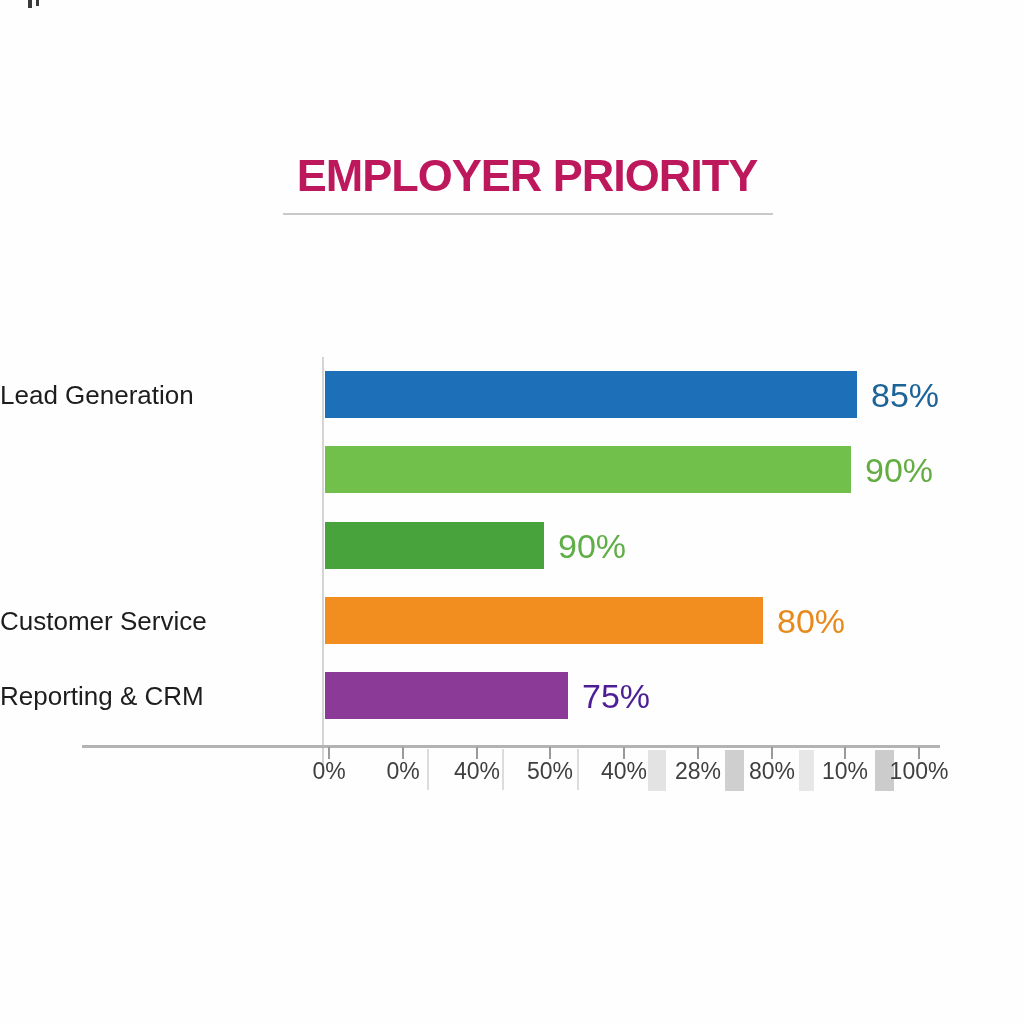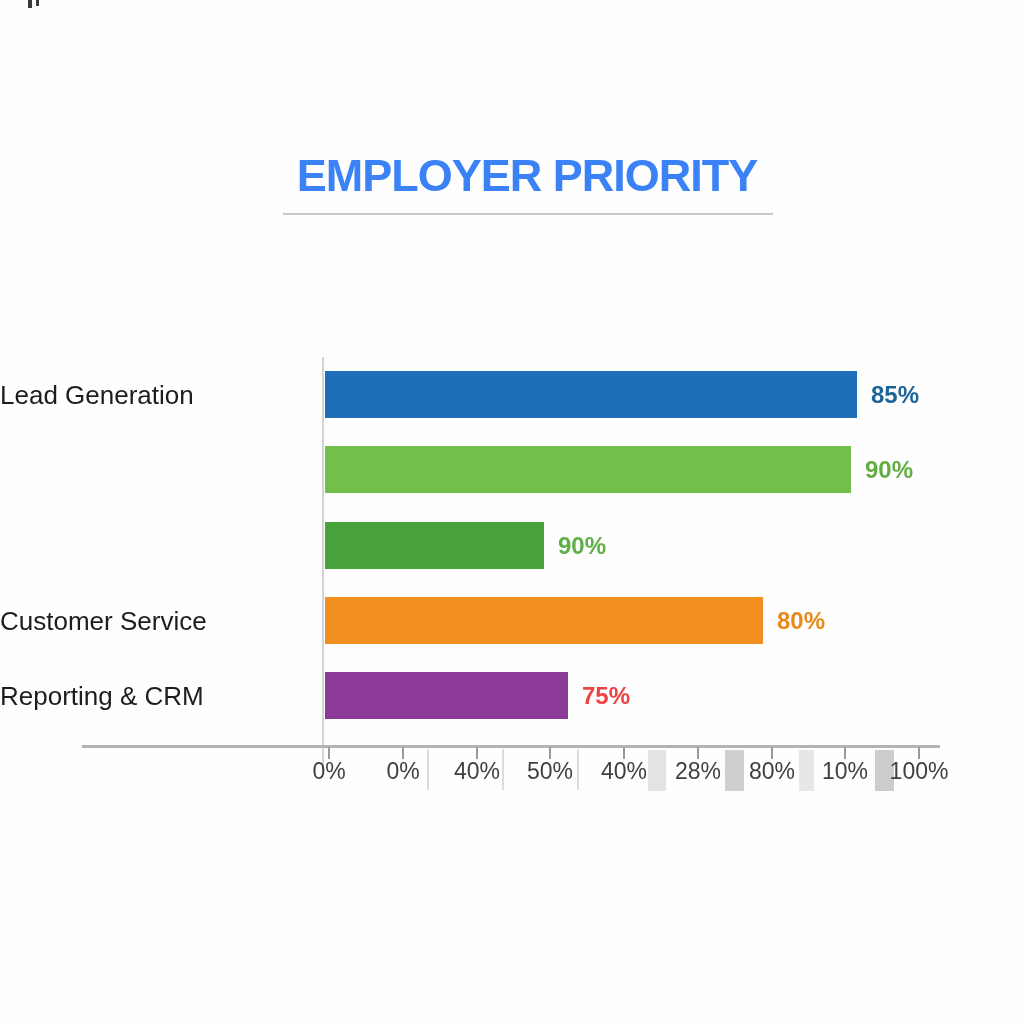--- a/index.html
+++ b/index.html
@@ -14,21 +14,21 @@
     background: #fefefe;
   }
   .chart-title {
     position: absolute;
     left: 527px; top: 150px;
     transform: translateX(-50%);
     white-space: nowrap;
     font-size: 45px;
     font-weight: bold;
     letter-spacing: -1px;
-    color: #3b82f6;
+    color: #be185d;
     text-align: center;
   }
   .title-underline {
     position: absolute;
     left: 283px; top: 213px;
     width: 490px; height: 2px;
     background: #c9c9c9;
   }
   .chart-area { position: absolute; left: 0; top: 0; width: 1024px; height: 1024px; }
   .y-axis-line { position: absolute; background: #d4d4d4; }
@@ -38,22 +38,22 @@
     position: absolute;
     left: 0; width: 306px;
     text-align: left;
     font-size: 26px;
     font-weight: 500;
     color: #1d1d1d;
     white-space: nowrap;
   }
   .value-label {
     position: absolute;
-    font-size: 24px;
-    font-weight: 700;
+    font-size: 34px;
+    font-weight: 400;
     white-space: nowrap;
     text-align: center;
   }
   .tick-mark { position: absolute; width: 2px; background: #9a9a9a; }
   .tick-label {
     position: absolute;
     transform: translateX(-50%);
     font-size: 23px;
     color: #3f3f3f;
     white-space: nowrap;
@@ -83,21 +83,21 @@
       <div class="value-label" style="left: 871px; top: 377.5px; height: 34px; line-height: 34px; color: rgb(28, 99, 152);">85%</div>
       <div class="bar" style="left: 325px; top: 446px; width: 526px; height: 47px; background: rgb(112, 192, 75);"></div>
       <div class="value-label" style="left: 865px; top: 452.5px; height: 34px; line-height: 34px; color: rgb(99, 173, 67);">90%</div>
       <div class="bar" style="left: 325px; top: 522px; width: 219px; height: 47px; background: rgb(72, 163, 61);"></div>
       <div class="value-label" style="left: 558px; top: 528.5px; height: 34px; line-height: 34px; color: rgb(95, 174, 70);">90%</div>
       <div class="cat-label" style="top: 604.5px; height: 32px; line-height: 32px;">Customer Service</div>
       <div class="bar" style="left: 325px; top: 597px; width: 438px; height: 47px; background: rgb(242, 141, 32);"></div>
       <div class="value-label" style="left: 777px; top: 603.5px; height: 34px; line-height: 34px; color: rgb(232, 137, 28);">80%</div>
       <div class="cat-label" style="top: 679.5px; height: 32px; line-height: 32px;">Reporting &amp; CRM</div>
       <div class="bar" style="left: 325px; top: 672px; width: 243px; height: 47px; background: rgb(139, 59, 151);"></div>
-      <div class="value-label" style="left: 582px; top: 678.5px; height: 34px; line-height: 34px; color: #ef4444;">75%</div>
+      <div class="value-label" style="left: 582px; top: 678.5px; height: 34px; line-height: 34px; color: #4c1d95;">75%</div>
       <div class="tick-mark" style="left: 328px; top: 747px; height: 12px; background: rgb(154, 154, 154);"></div>
       <div class="tick-label" style="left: 329px; top: 758px; color: rgb(63, 63, 63);">0%</div>
       <div class="tick-mark" style="left: 402px; top: 747px; height: 12px; background: rgb(154, 154, 154);"></div>
       <div class="tick-label" style="left: 403px; top: 758px; color: rgb(63, 63, 63);">0%</div>
       <div class="tick-mark" style="left: 476px; top: 747px; height: 12px; background: rgb(154, 154, 154);"></div>
       <div class="tick-label" style="left: 477px; top: 758px; color: rgb(63, 63, 63);">40%</div>
       <div class="tick-mark" style="left: 549px; top: 747px; height: 12px; background: rgb(154, 154, 154);"></div>
       <div class="tick-label" style="left: 550px; top: 758px; color: rgb(63, 63, 63);">50%</div>
       <div class="tick-mark" style="left: 623px; top: 747px; height: 12px; background: rgb(154, 154, 154);"></div>
       <div class="tick-label" style="left: 624px; top: 758px; color: rgb(63, 63, 63);">40%</div>

